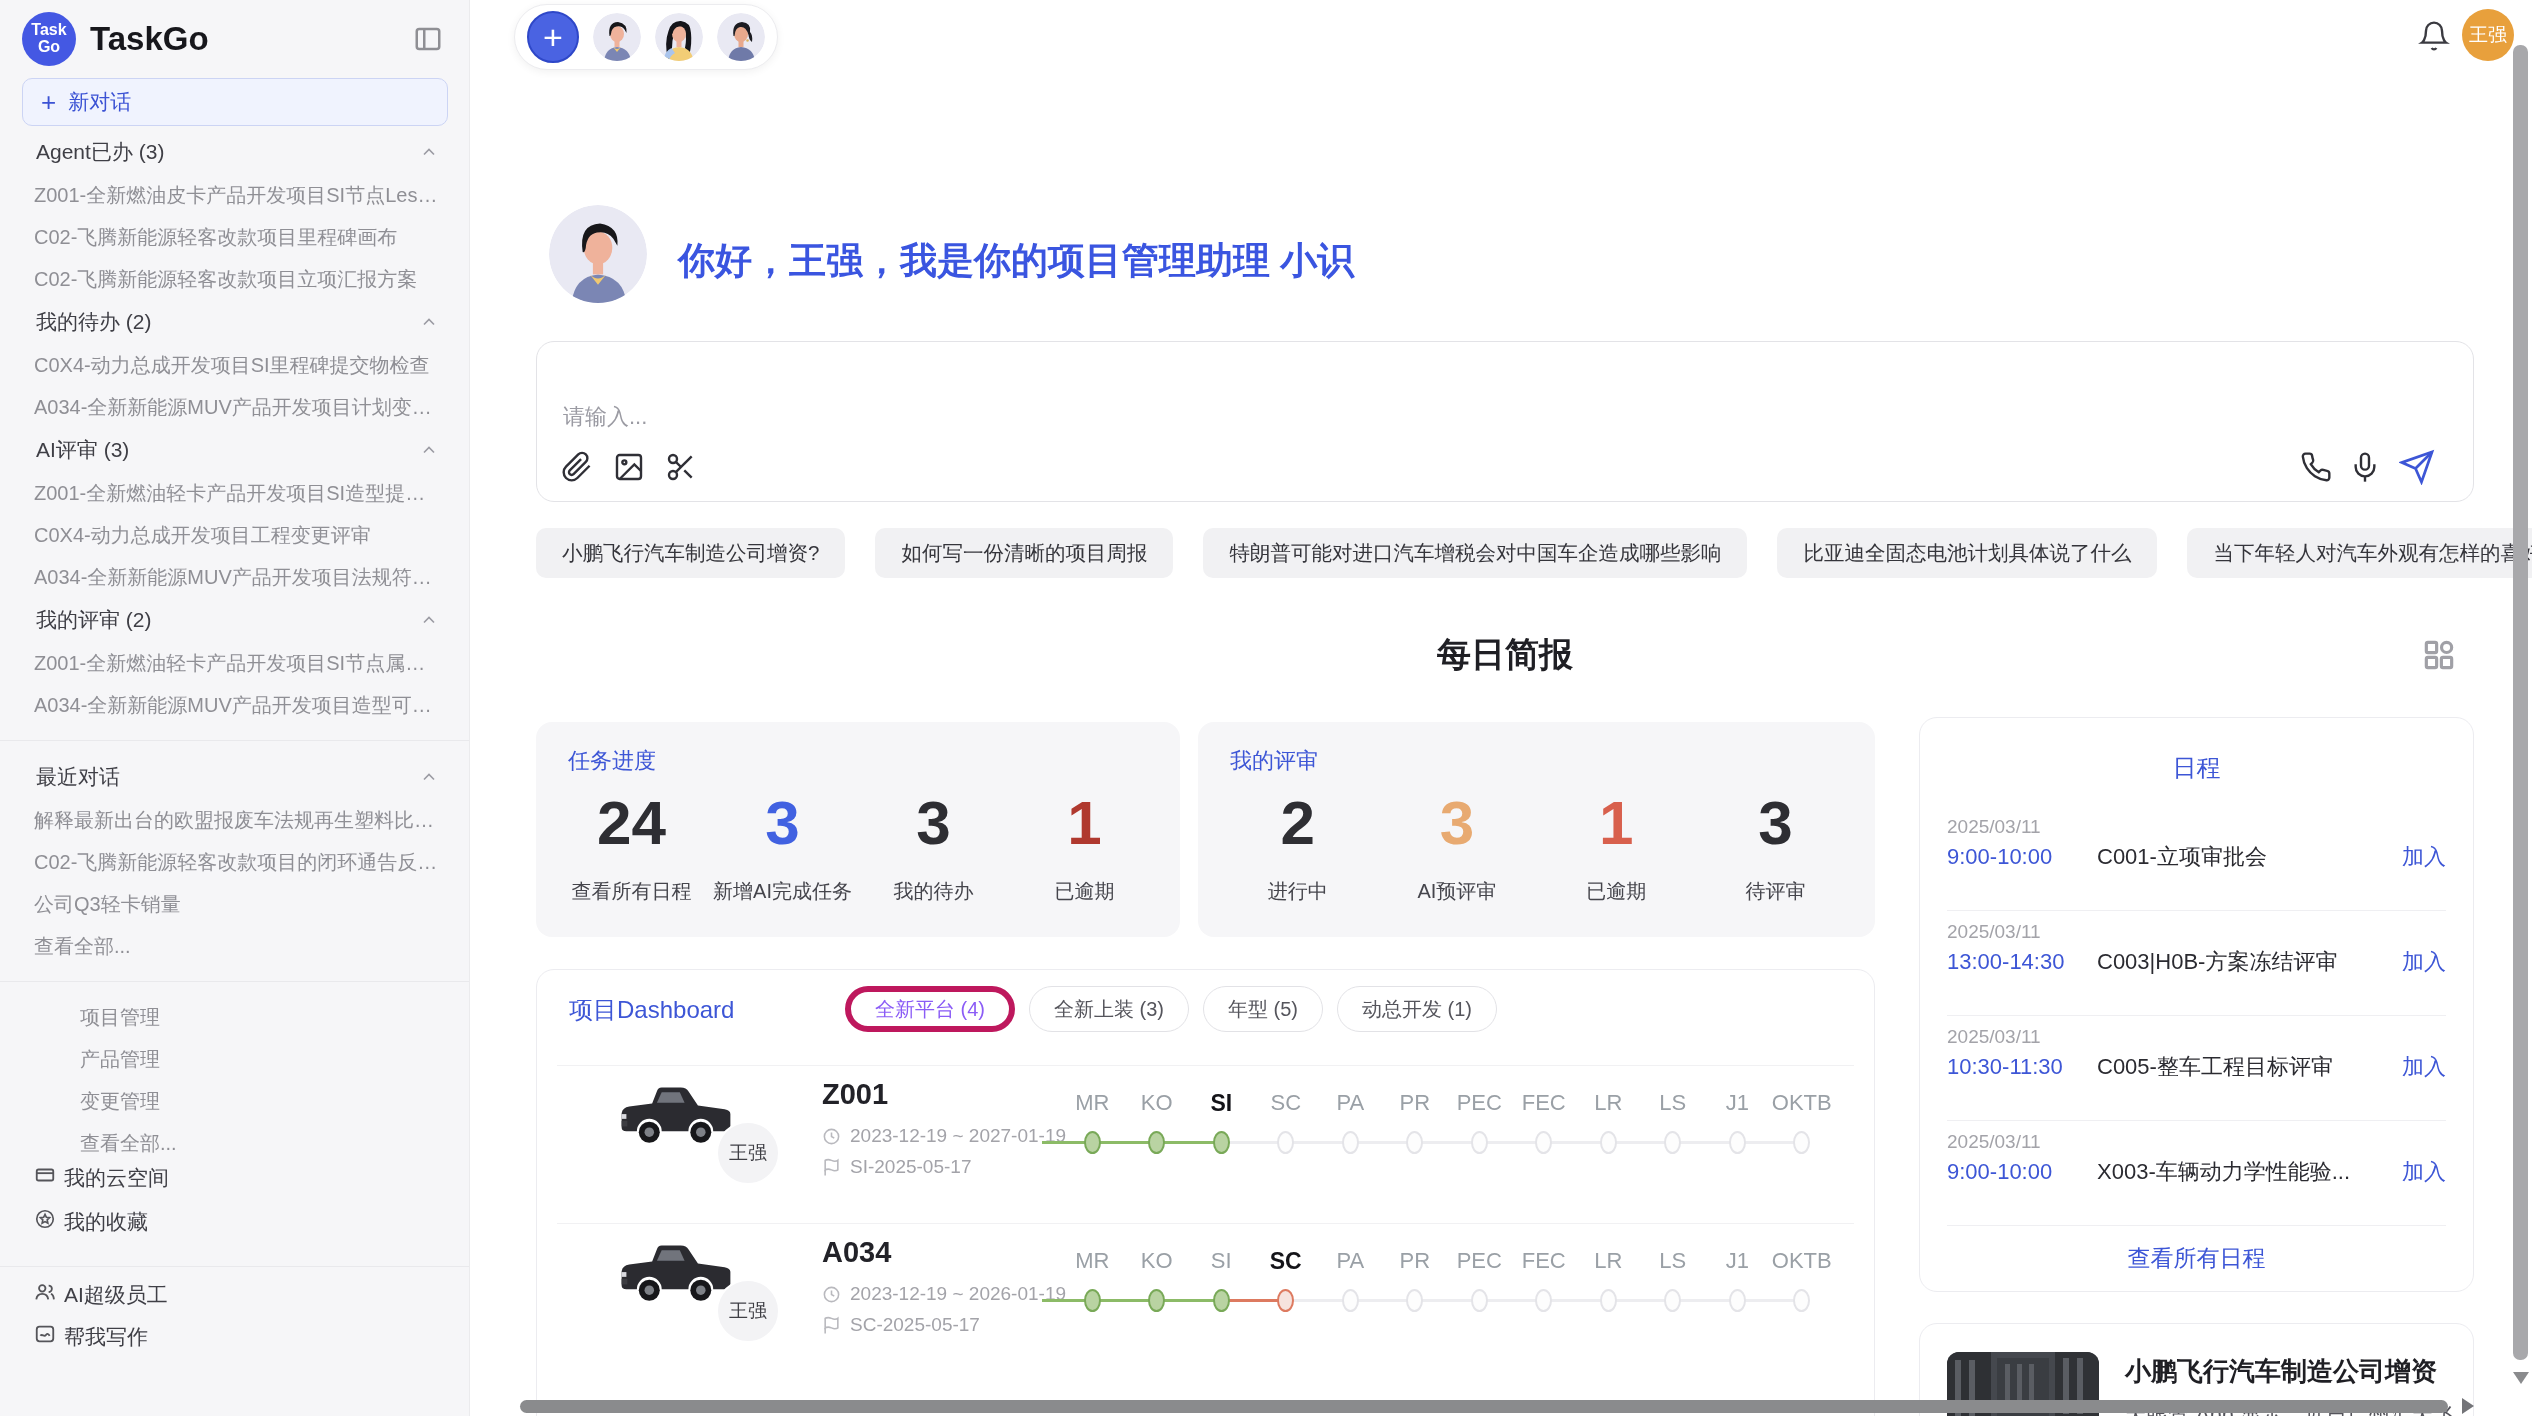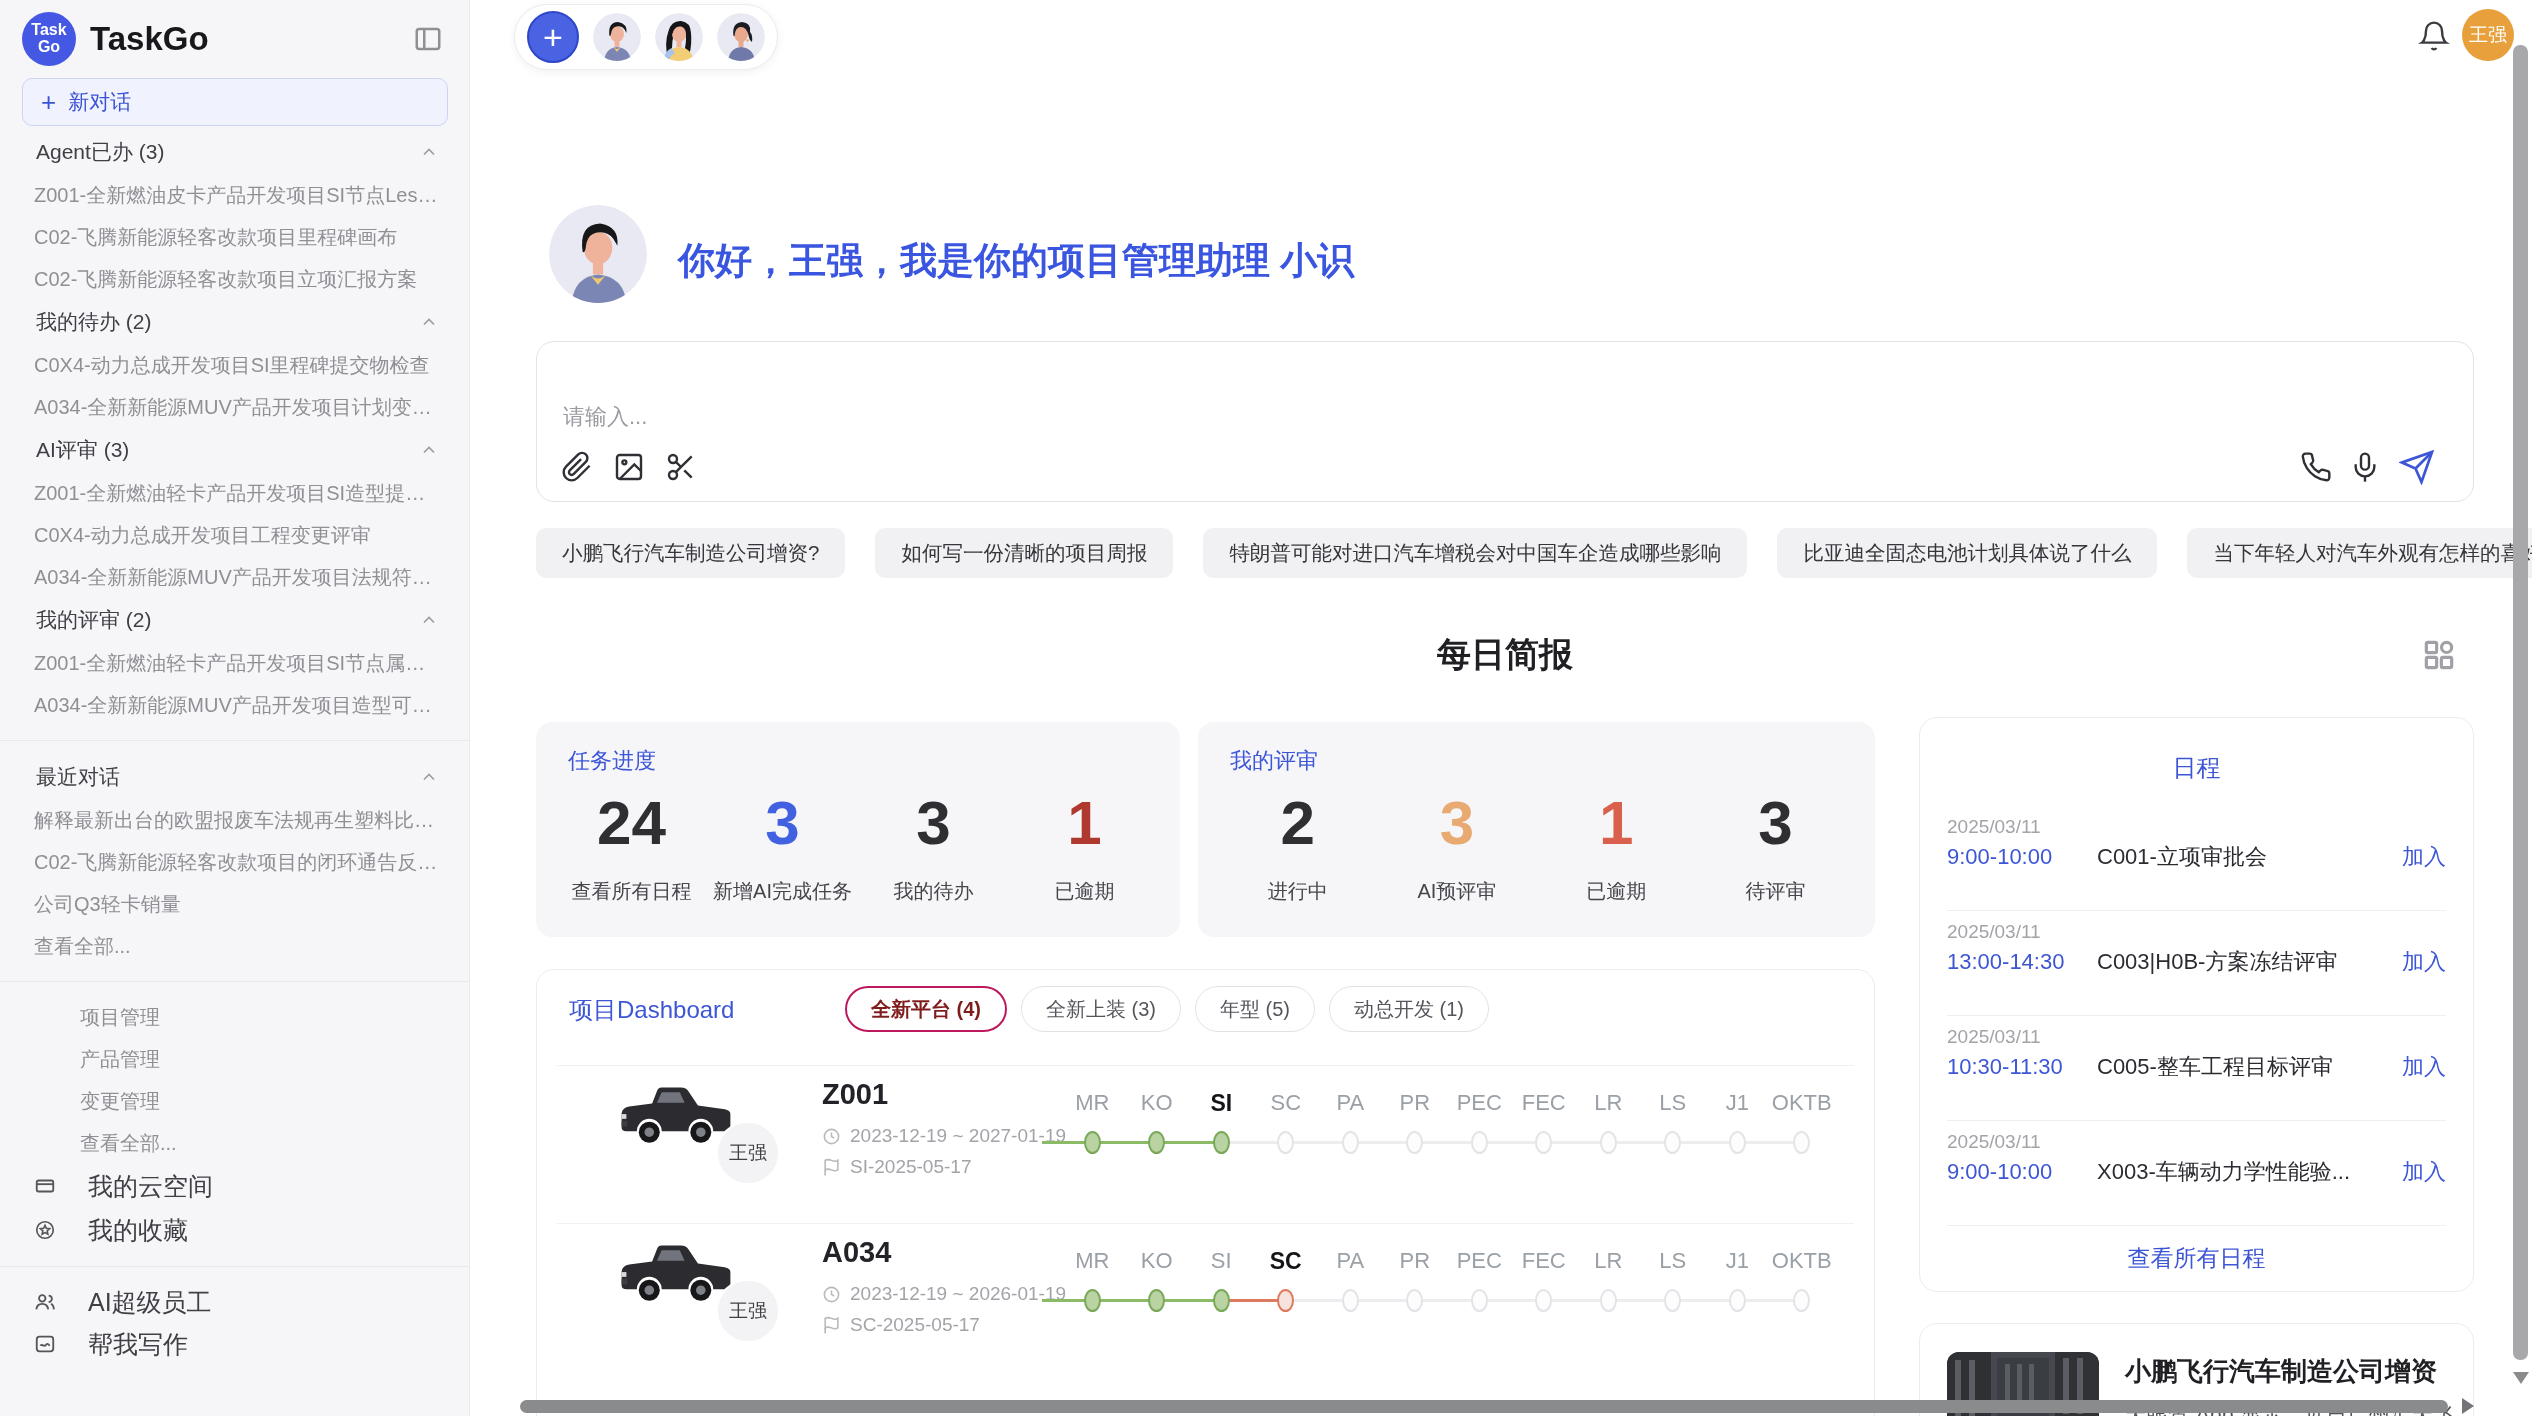--- a/index.html
+++ b/index.html
@@ -15,21 +15,21 @@
   .new-chat{margin:8px 22px 0 22px;width:426px;height:48px;border-radius:10px;background:#f0f3fe;border:1px solid #ccd4f4;color:#3b52d4;font-size:21px;font-weight:500;display:flex;align-items:center;gap:12px;padding:0 18px;cursor:pointer;}
   .new-chat .plus{font-size:26px;font-weight:400;line-height:1;}
   #side-list{margin-top:4px;}
   .sec-h{display:flex;align-items:center;height:44px;padding:0 30px 0 36px;color:#3f3f46;font-size:21px;font-weight:500;cursor:pointer;}
   .sec-h .lbl{flex:1;}
   .sec-h .hic{width:22px;height:22px;margin-right:14px;color:#55555a;}
   .chev{width:20px;height:20px;color:#9b9ba3;flex:none;}
   .s-item{display:flex;align-items:center;height:42px;padding:0 24px 0 34px;color:#8f8f95;font-size:20px;white-space:nowrap;overflow:hidden;text-overflow:ellipsis;cursor:pointer;display:block;line-height:42px;}
   .s-item.sub{padding-left:80px;}
   .s-div{height:1px;background:#e9e9ec;margin:14px 0;}
-  .row-ic{display:flex;align-items:center;gap:32px;height:44px;padding:0 30px 0 34px;color:#3f3f46;font-size:25px;font-weight:500;cursor:pointer;}
+  .row-ic{display:flex;gap:8px;height:44px;padding:0 30px 0 34px;color:#3f3f46;font-size:21px;font-weight:500;cursor:pointer;}
   .row-ic .hic{width:22px;height:22px;color:#55555a;flex:none;}
 
   
   .top-pill{position:absolute;left:514px;top:4px;height:66px;border-radius:999px;background:#fff;border:1px solid #ececef;box-shadow:0 2px 8px rgba(0,0,0,.06);display:flex;align-items:center;gap:14px;padding:0 12px;}
   .plus-circle{width:52px;height:52px;border-radius:50%;background:#4a63e2;border:2px solid #2e47c8;color:#fff;display:flex;align-items:center;justify-content:center;font-size:34px;font-weight:300;cursor:pointer;}
   .tb-avatar{width:48px;height:48px;border-radius:50%;overflow:hidden;cursor:pointer;flex:none;}
   .bell{position:absolute;left:2418px;top:20px;width:32px;height:32px;color:#3a3a40;cursor:pointer;}
   .user-avatar{position:absolute;left:2462px;top:9px;width:52px;height:52px;border-radius:50%;background:#e8a03c;color:#fff;display:flex;align-items:center;justify-content:center;font-size:19px;cursor:pointer;}
 
   
@@ -55,21 +55,21 @@
   .stats-row{position:absolute;left:20px;right:20px;top:70px;display:flex;}
   .stat{width:25%;text-align:center;}
   .stat .v{font-size:62px;font-weight:600;line-height:1;}
   .stat .l{margin-top:24px;font-size:20px;color:#45454c;}
 
   
   .dash-card{position:absolute;left:536px;top:969px;width:1339px;height:500px;border:1px solid #ececf0;border-radius:18px;background:#fff;overflow:hidden;}
   .dash-title{position:absolute;left:32px;top:24px;font-size:24px;color:#3d56d6;}
   .dash-tabs{position:absolute;left:308px;top:16px;display:flex;gap:14px;}
   .tab{height:46px;border-radius:999px;display:flex;align-items:center;padding:0 24px;font-size:20px;background:#fff;cursor:pointer;white-space:nowrap;}
-  .tab.on{border:2px solid #be185d;color:#7f1d1d;font-weight:bold;}
+  .tab.on{border:6px solid #be185d;color:#8b5cf6;}
   .tab.off{border:1.5px solid #e2e2e6;color:#55555c;}
   .proj{position:absolute;left:20px;right:20px;height:158px;border-top:1px solid #f1f1f3;}
   .proj .pimg{position:absolute;left:57px;top:2px;width:124px;height:96px;}
   .owner-badge{position:absolute;left:159px;top:55px;width:64px;height:64px;border-radius:50%;background:#f3f3f5;border:2px solid #fff;display:flex;align-items:center;justify-content:center;font-size:19px;color:#3f3f45;}
   .pcode{position:absolute;left:265px;top:12px;font-size:29px;font-weight:700;color:#222228;}
   .pmeta{position:absolute;left:265px;display:flex;align-items:center;gap:9px;font-size:19px;color:#a3a3a9;height:24px;white-space:nowrap;}
   .pmeta svg{width:19px;height:19px;flex:none;color:#b9b9be;}
   .ms-labs{position:absolute;left:503px;top:24px;display:flex;}
   .ms-lab{width:64.5px;text-align:center;font-size:22px;color:#9aa0a6;font-weight:500;}
   .ms-lab.cur{color:#141419;font-weight:700;font-size:23px;}

